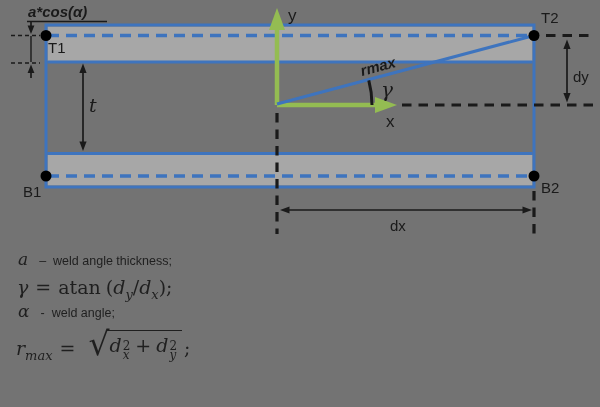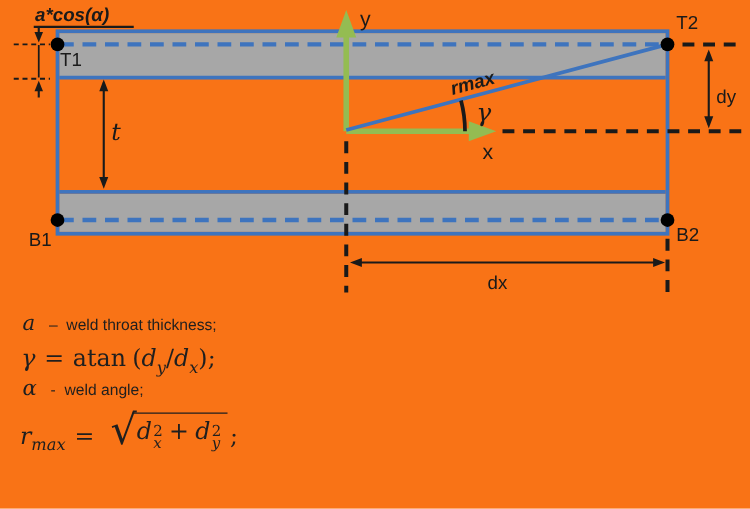--- a/index.html
+++ b/index.html
@@ -1,17 +1,17 @@
 <!DOCTYPE html>
 <html><head>
 <meta charset="utf-8">
 <style>
   html,body{margin:0;padding:0;background:#fff;}
   .stage{
-    position:relative;width:600px;height:407px;background:#f97316;
+    position:relative;width:600px;height:407px;background:#737373;
     font-family:"Liberation Sans",sans-serif;overflow:hidden;color:#1a1a1a;
   }
   
   svg text{fill:#1a1a1a;}
   .t-sans{font-family:"Liberation Sans",sans-serif;font-size:15px;}
   .t-axis{font-family:"Liberation Sans",sans-serif;font-size:17px;}
   .t-acos{font-family:"Liberation Sans",sans-serif;font-size:15px;font-style:italic;font-weight:600;}
   .t-rmax{font-family:"Liberation Sans",sans-serif;font-size:15px;font-style:italic;font-weight:600;}
   .t-mathserif{font-family:"DejaVu Serif",serif;font-style:italic;font-size:19px;}
   .t-gamma{font-family:"DejaVu Serif",serif;font-style:italic;font-size:20px;}
@@ -100,21 +100,21 @@
     <text x="386" y="127" class="t-axis">x</text>
     <text x="362" y="76" class="t-rmax" transform="rotate(-15 362 76)">rmax</text>
     <text x="381" y="97" class="t-gamma">γ</text>
     <text x="573" y="82" class="t-sans">dy</text>
     <text x="390" y="231" class="t-sans">dx</text>
     <text x="89" y="112" class="t-mathserif">t</text>
   </svg>
 
   
   <div class="def" style="left:18px;top:249px;">
-    <span class="sym">a</span><span class="dash">–</span><span class="plain">weld throat thickness;</span>
+    <span class="sym">a</span><span class="dash">–</span><span class="plain">weld angle thickness;</span>
   </div>
 
   
   <div class="def" style="left:17px;top:276px;">
     <span class="mi">γ</span><span class="m meq">=</span><span class="m mop">atan</span><span class="m">(</span><span class="mi">d</span><span class="msub">y</span><span class="m">/</span><span class="mi">d</span><span class="msub">x</span><span class="m">);</span>
   </div>
 
   
   <div class="def" style="left:18px;top:301px;">
     <span class="sym">α</span><span class="dash">-</span><span class="plain">weld angle;</span>

